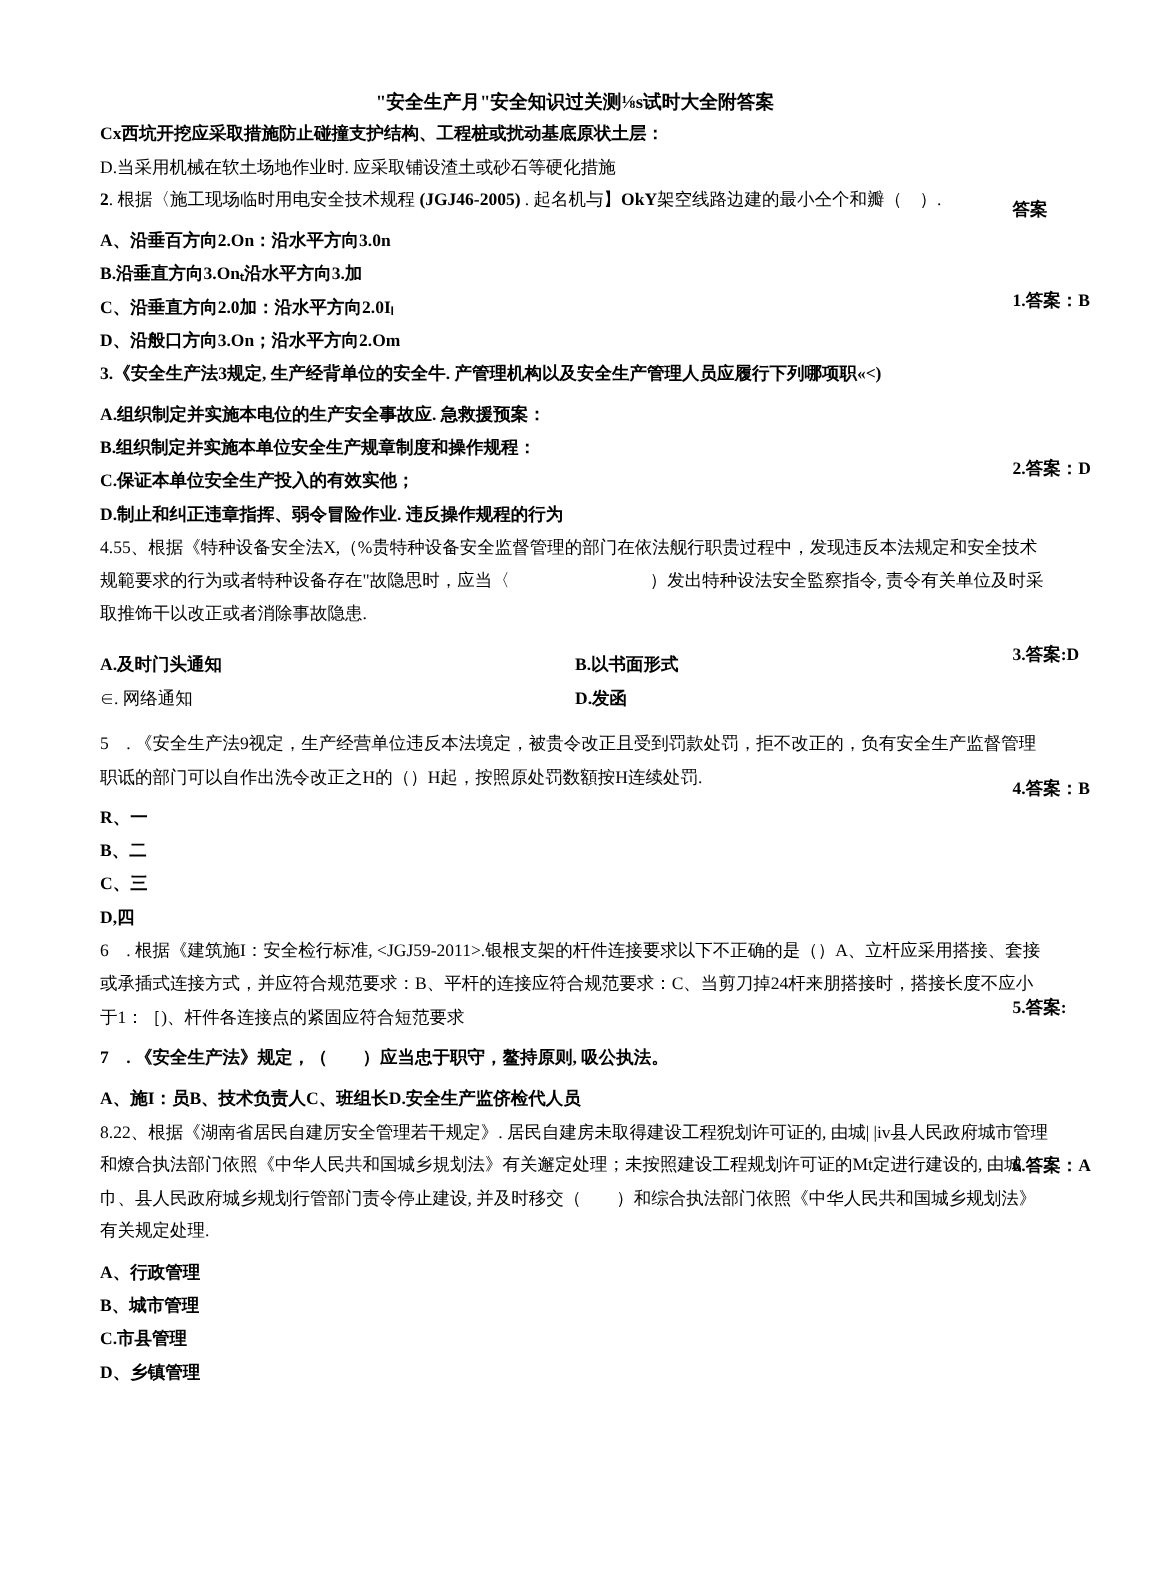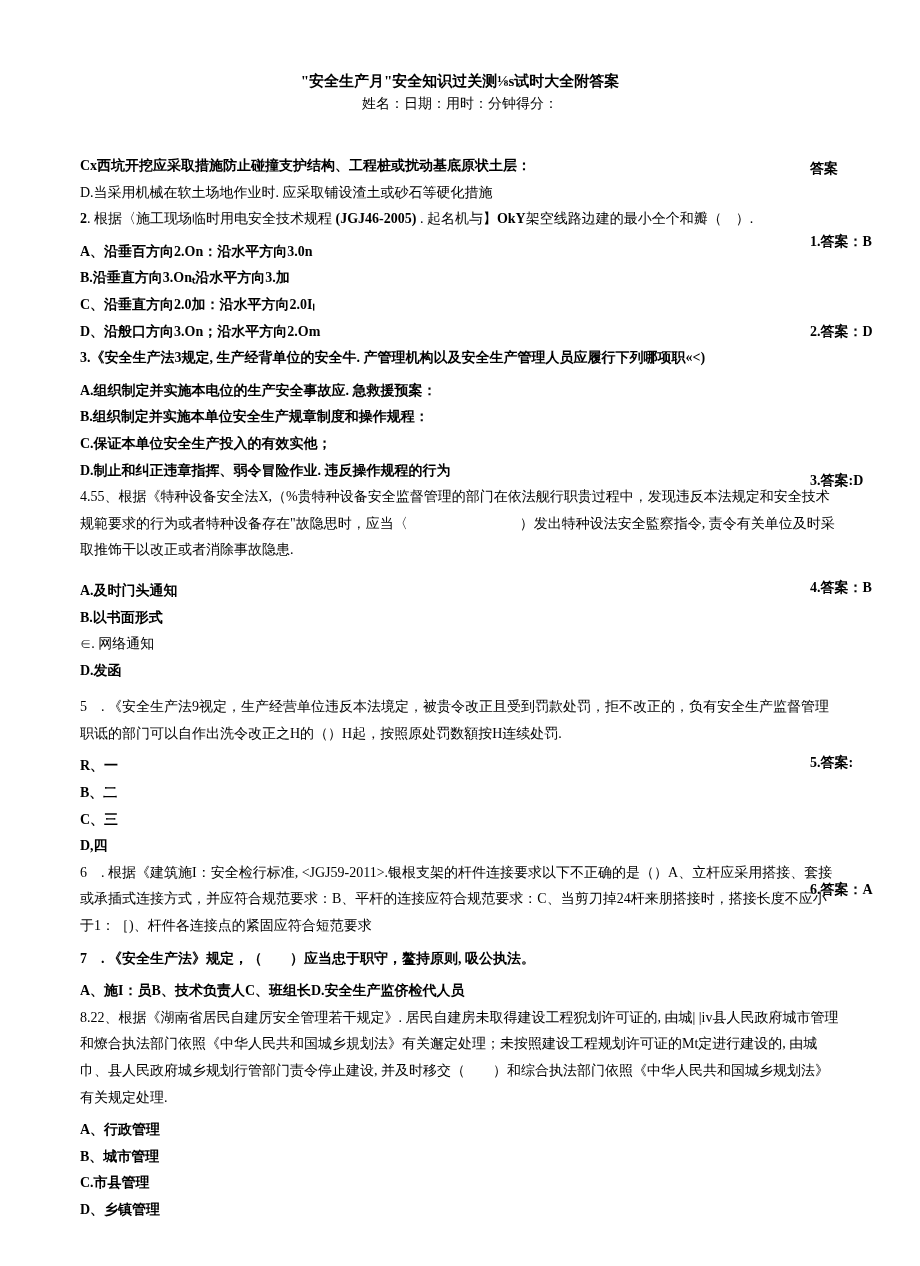--- a/index.html
+++ b/index.html
@@ -33,21 +33,20 @@
   }
   .question {
     margin-bottom: 6px;
     line-height: 1.9;
   }
   .option {
     line-height: 1.9;
   }
   .two-col {
     display: flex;
-    flex-direction: column;
   }
   .two-col > div:first-child { width: 50%; }
   .two-col > div:last-child { width: 50%; }
   .answers {
     position: absolute;
     right: 20px;
     top: 156px;
     width: 90px;
     font-size: 14px;
     line-height: 1.9;
@@ -55,21 +54,20 @@
   .ans-label { font-weight: bold; margin-bottom: 46px; }
   .ans { margin-bottom: 0; }
   .bold { font-weight: bold; }
   .content { position: relative; }
 </style>
 </head>
 <body>
 
 <div class="page">
   <div class="title">"安全生产月"安全知识过关测⅛s试时大全附答案</div>
-  <div class="subtitle">姓名：日期：用时：分钟得分：</div>
 
   <div class="content">
 
 
     <div class="option">
       <span class="bold">Cx西坑开挖应采取措施防止碰撞支护结构、工程桩或扰动基底原状土层：</span>
     </div>
     <div class="option">
       <span>D.当采用机械在软土场地作业时. 应采取铺设渣土或砂石等硬化措施</span>
     </div>
@@ -115,19 +113,19 @@
     <div class="option bold">A、行政管理</div>
     <div class="option bold">B、城市管理</div>
     <div class="option bold">C.市县管理</div>
     <div class="option bold">D、乡镇管理</div>
 
   </div>
 </div>
 
 <div class="answers">
   <div class="ans-label">答案</div>
-  <div class="ans bold" style="margin-bottom:64px;">1.答案：B</div>
+  <div class="ans bold" style="margin-bottom:108px;">1.答案：B</div>
   <div class="ans bold" style="margin-bottom:122px;">2.答案：D</div>
   <div class="ans bold" style="margin-bottom:81px;">3.答案:D</div>
   <div class="ans bold" style="margin-bottom:148px;">4.答案：B</div>
   <div class="ans bold" style="margin-bottom:100px;">5.答案:</div>
   <div class="ans bold">6.答案：A</div>
 </div>
 
 </body></html>

